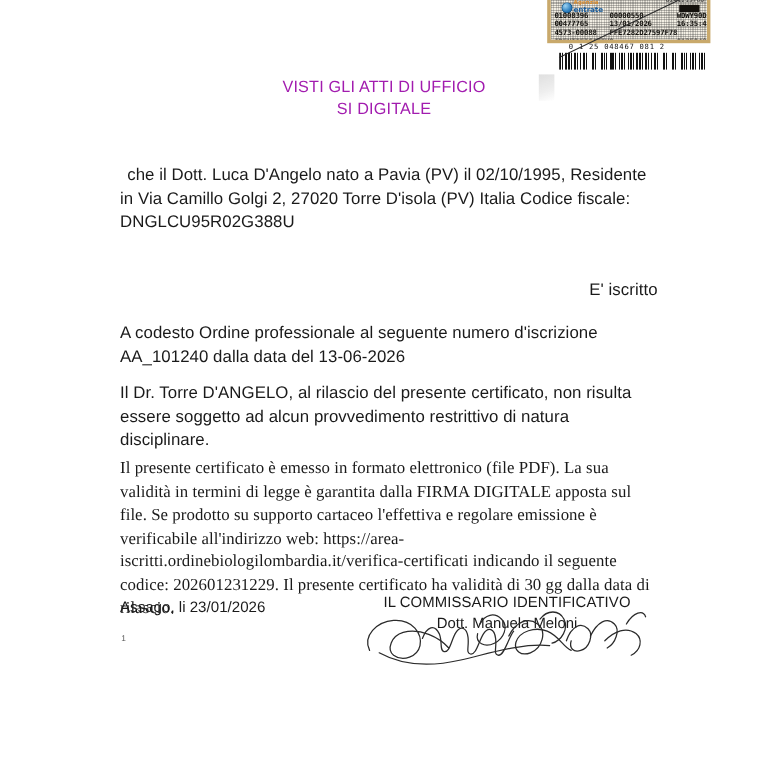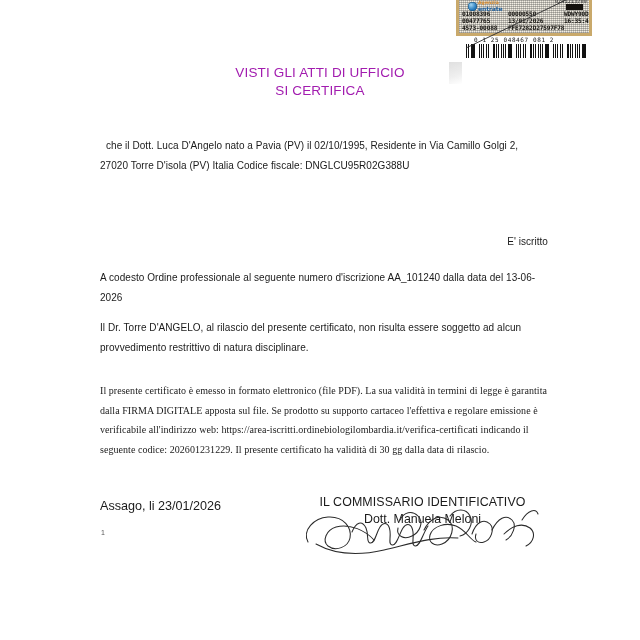--- a/index.html
+++ b/index.html
@@ -194,21 +194,21 @@
   }
 
   
   .body-col {
     position: absolute;
     left: 100px;
     top: 136px;
     width: 448px;
   }
   .para {
-    font-size: 10px;
+    font-size: 14px;
     line-height: 19.5px;
     color: #1a1a1a;
     letter-spacing: .05px;
     margin: 0;
   }
   .para + .para { margin-top: 19px; }
   .para.indented { text-indent: 6px; }
   .para.centered { text-align: right; }
 
   .p-intro  { position: absolute; left: 0; top: 0px;   width: 448px; }
@@ -336,21 +336,21 @@
 
     <div class="barcode-wrap">
       <div class="barcode-digits">0  1  25  048467  081  2</div>
       <div class="barcode-bars"></div>
     </div>
   </div>
 
   <div class="heading-smudge"></div>
   <div class="heading">
     <span class="heading-l1">VISTI GLI ATTI DI UFFICIO</span>
-    <span class="heading-l2">SI CERTIFICA</span>
+    <span class="heading-l2">SI DIGITALE</span>
   </div>
 
   <div class="body-col">
     <p class="para indented p-intro">che il Dott. Luca D'Angelo nato a Pavia (PV) il 02/10/1995, Residente in Via Camillo Golgi 2, 27020 Torre D'isola (PV) Italia Codice fiscale: DNGLCU95R02G388U</p>
     <p class="para centered p-iscr">E' iscritto</p>
     <p class="para p-ordine">A codesto Ordine professionale al seguente numero d'iscrizione AA_101240 dalla data del 13-06-2026</p>
     <p class="para p-discip">Il Dr. Torre D'ANGELO, al rilascio del presente certificato, non risulta essere soggetto ad alcun provvedimento restrittivo di natura disciplinare.</p>
     <p class="para p-elettr">Il presente certificato è emesso in formato elettronico (file PDF). La sua validità in termini di legge è garantita dalla FIRMA DIGITALE apposta sul file. Se prodotto su supporto cartaceo l'effettiva e regolare emissione è verificabile all'indirizzo web: https://area-iscritti.ordinebiologilombardia.it/verifica-certificati indicando il seguente codice: 202601231229. Il presente certificato ha validità di 30 gg dalla data di rilascio.</p>
   </div>
 

